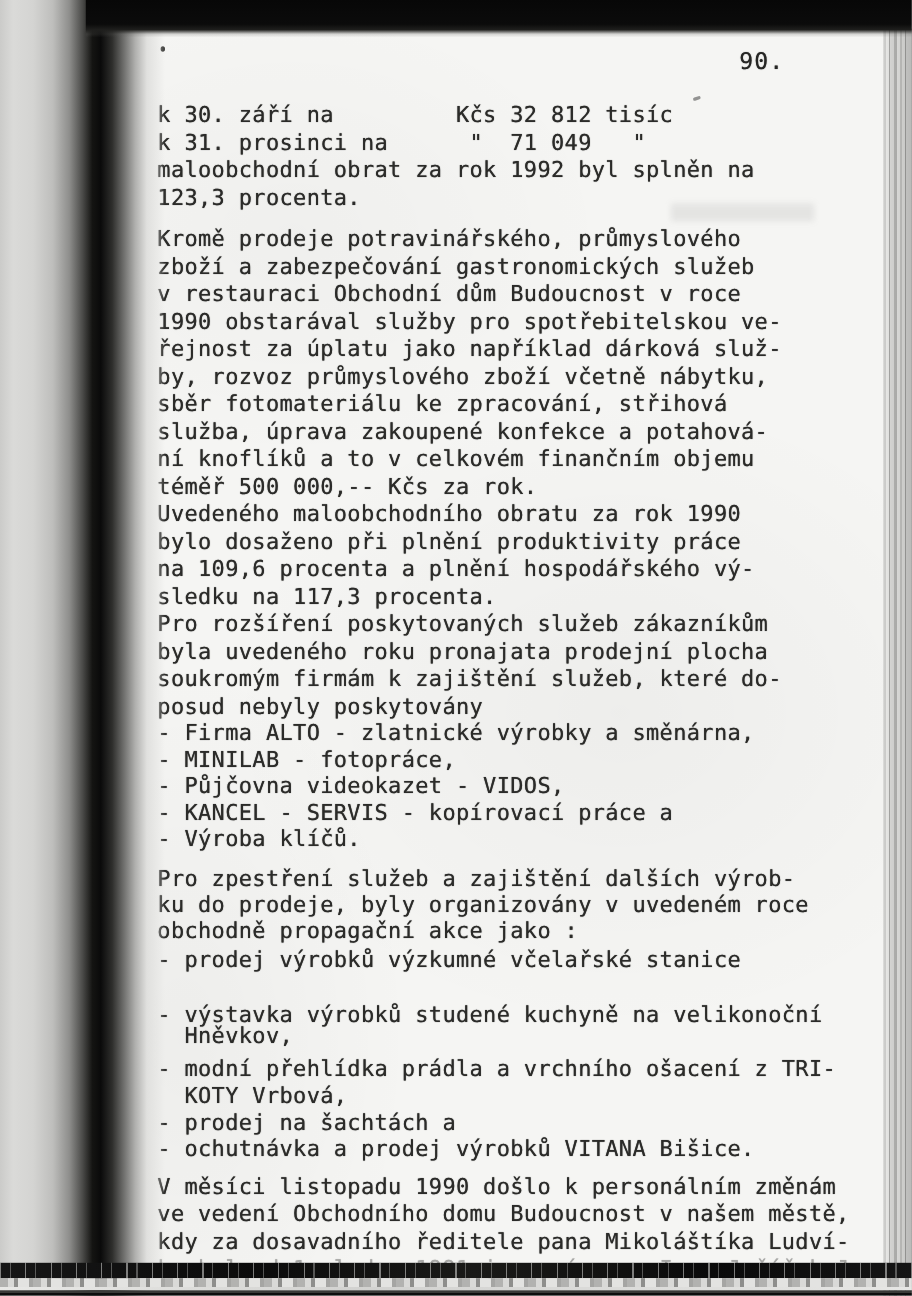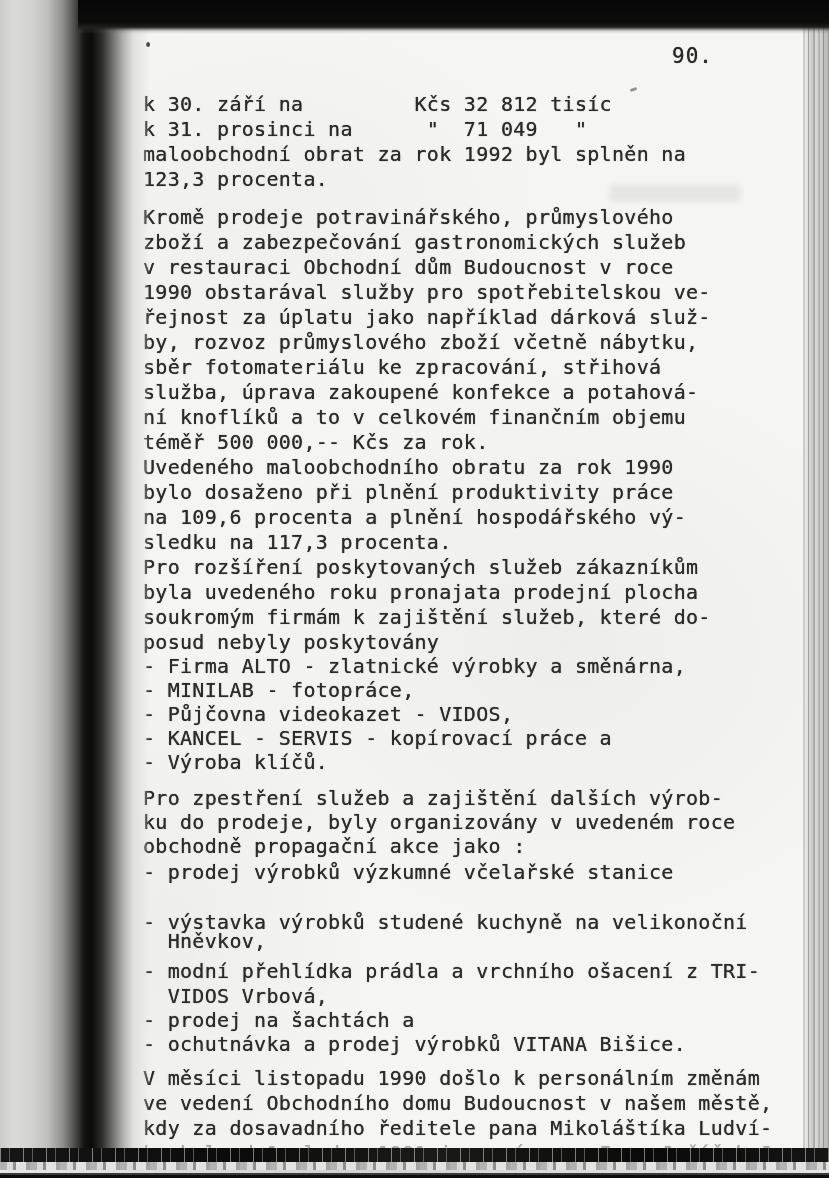--- a/index.html
+++ b/index.html
@@ -174,21 +174,21 @@
     <div class="tline" style="top: 702px; left: 143px;">- Půjčovna videokazet - VIDOS,</div>
     <div class="tline" style="top: 726px; left: 143px;">- KANCEL - SERVIS - kopírovací práce a</div>
     <div class="tline" style="top: 750px; left: 143px;">- Výroba klíčů.</div>
     <div class="tline" style="top: 786px; left: 143px;">Pro zpestření služeb a zajištění dalších výrob-</div>
     <div class="tline" style="top: 810px; left: 143px;">ku do prodeje, byly organizovány v uvedeném roce</div>
     <div class="tline" style="top: 834px; left: 143px;">obchodně propagační akce jako :</div>
     <div class="tline" style="top: 860px; left: 143px;">- prodej výrobků výzkumné včelařské stanice</div>
     <div class="tline" style="top: 885px; left: 143px; margin-top: 44px;">  Hněvkov,</div>
     <div class="tline" style="top: 910px; left: 143px;">- výstavka výrobků studené kuchyně na velikonoční</div>
     <div class="tline" style="top: 959px; left: 143px;">- modní přehlídka prádla a vrchního ošacení z TRI-</div>
-    <div class="tline" style="top: 984px; left: 143px;">  VIDOS Vrbová,</div>
+    <div class="tline" style="top: 984px; left: 143px;">  KOTY Vrbová,</div>
     <div class="tline" style="top: 1008px; left: 143px;">- prodej na šachtách a</div>
     <div class="tline" style="top: 1032px; left: 143px;">- ochutnávka a prodej výrobků VITANA Bišice.</div>
     <div class="tline" style="top: 1066px; left: 143px;">V měsíci listopadu 1990 došlo k personálním změnám</div>
     <div class="tline" style="top: 1091px; left: 143px;">ve vedení Obchodního domu Budoucnost v našem městě,</div>
     <div class="tline" style="top: 1116px; left: 143px;">kdy za dosavadního ředitele pana Mikoláštíka Ludví-</div>
     <div class="tline faded" style="top: 1141px; left: 143px;">ka byl od 1. ledna 1991 jmenován pan Ing. Juříček Jan</div>
   </div>
 
 <div class="page-number">90.</div>
 

